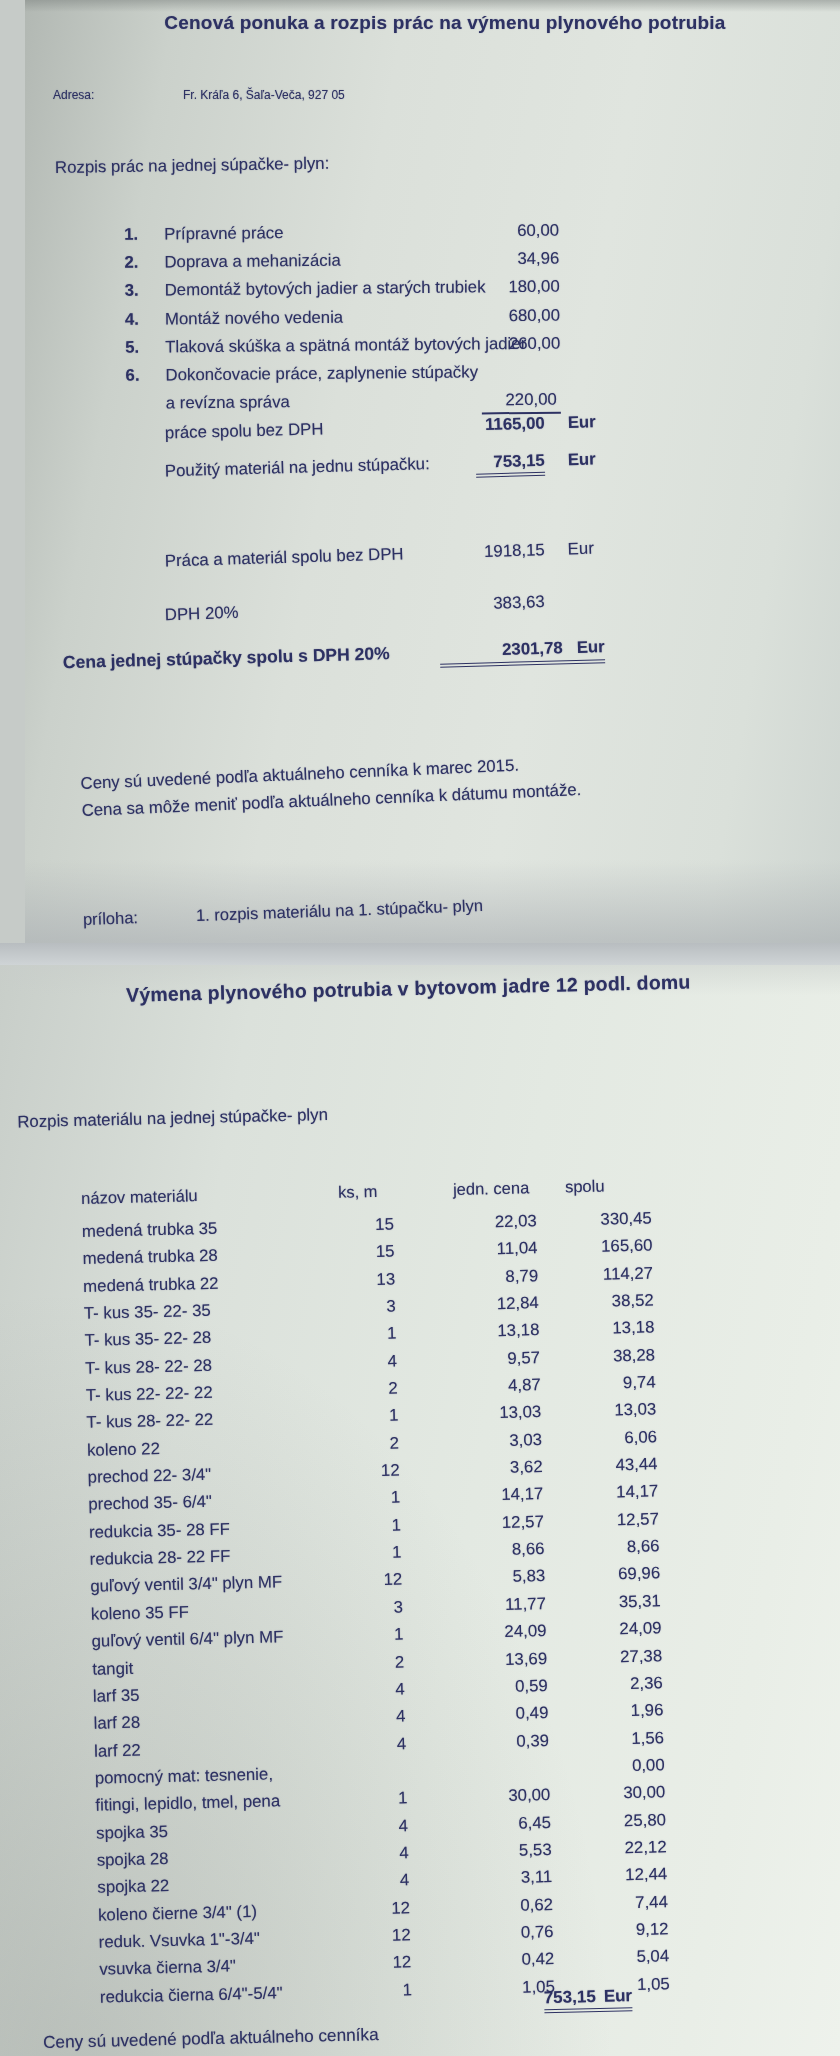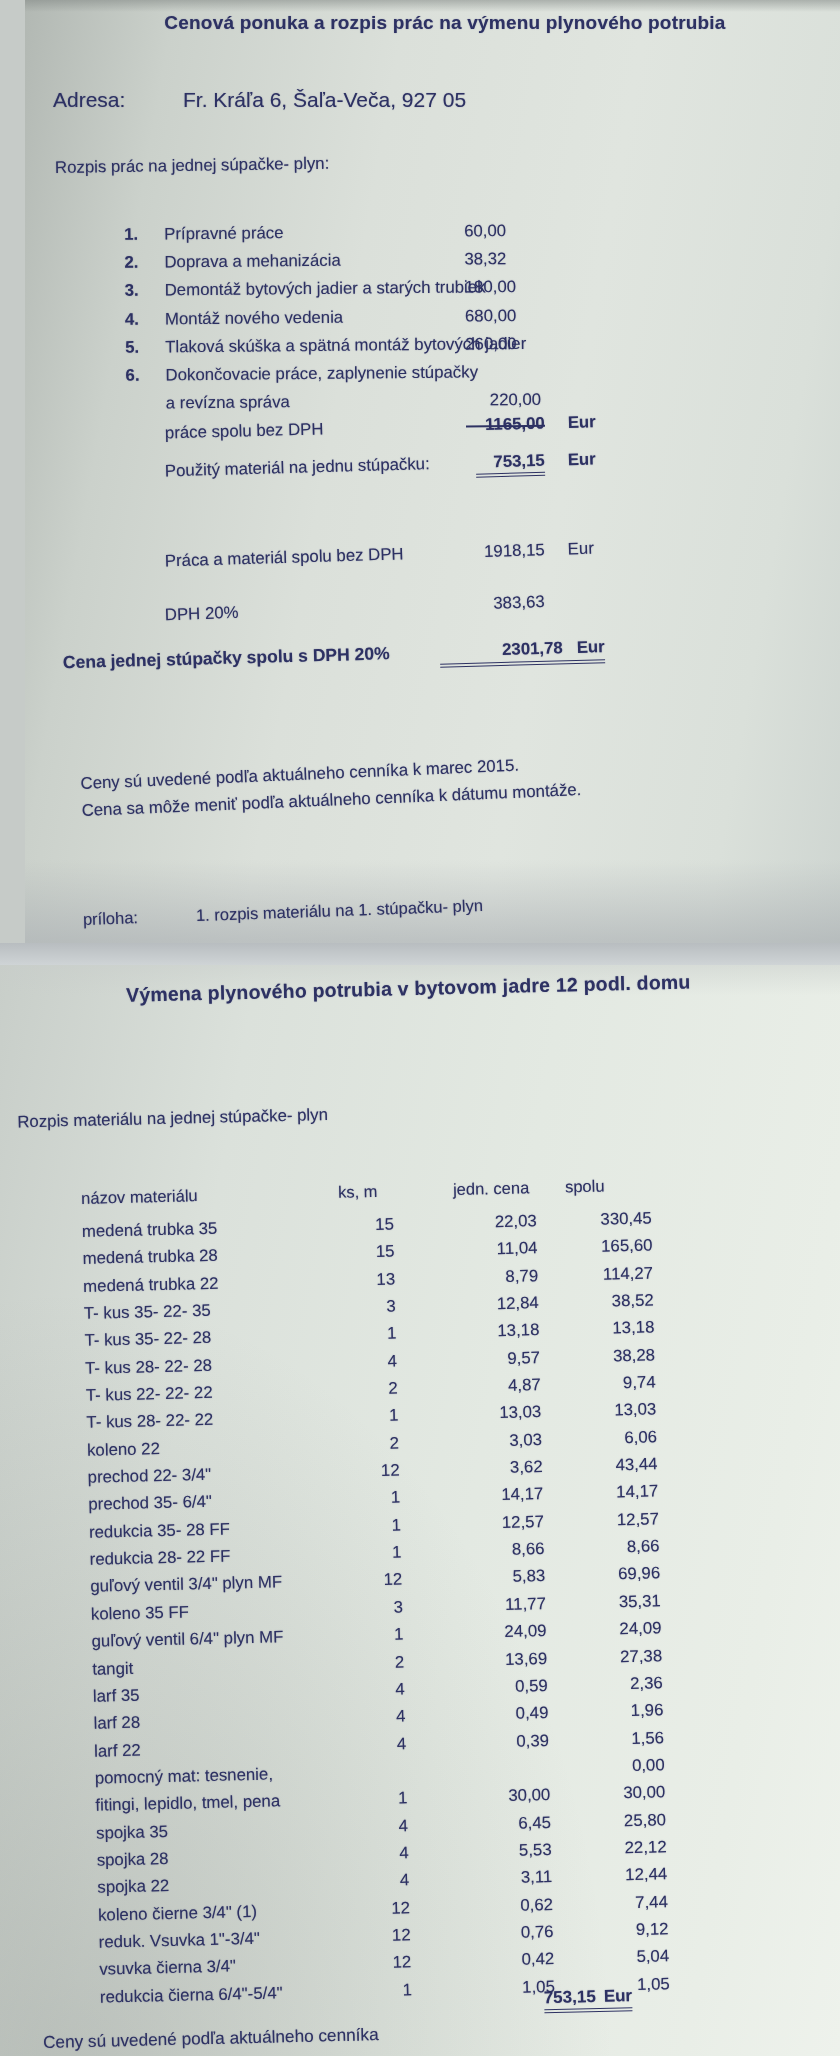--- a/index.html
+++ b/index.html
@@ -26,31 +26,31 @@
   #photo2{
     top:965px;height:1091px;
     background:
       radial-gradient(ellipse at 8% 102%, rgba(108,114,110,.30), rgba(108,114,110,0) 50%),
       linear-gradient(to bottom, rgba(200,205,202,.5) 0px, rgba(200,205,202,0) 30px),
       linear-gradient(100deg,#c8cec9 0%,#dbe1db 25%,#e3e9e2 55%,#e9eee7 85%,#eef2ec 100%);
   }
   
   .title1{position:absolute;top:9px;left:0;width:840px;text-align:center;
           font-size:19px;font-weight:bold;line-height:27px;letter-spacing:.2px;}
-  .addr{position:absolute;top:88px;left:28px;font-size:21px;}
+  .addr{position:absolute;top:88px;left:28px;font-size:12px;}
   .addr-label{display:inline-block;width:130px;}
   .works-heading{position:absolute;top:158px;left:30px;font-size:16.8px;
                  transform:rotate(-.9deg);transform-origin:0 50%;}
   .work-list{position:absolute;top:225px;left:0;width:560px;
              transform:rotate(-.55deg);transform-origin:80px 50%;}
   .work-row{position:relative;height:28.2px;font-size:16.8px;}
   .w-num{position:absolute;left:100px;font-weight:bold;}
   .w-label{position:absolute;left:140px;white-space:nowrap;}
-  .w-price{position:absolute;left:440px;width:95px;}
-  .u-line{border-bottom:2px solid #2e3263;padding:0 4px 16px 24px;}
+  .w-price{position:absolute;left:440px;width:95px;text-align:right;}
+  .u-line{border-bottom:2px solid #2e3263;padding:0 4px 3px 24px;}
   .trow{position:absolute;left:0;width:660px;height:26px;font-size:16.8px;transform-origin:120px 50%;}
   .t-label{position:absolute;left:140px;white-space:nowrap;}
   .t-value{position:absolute;left:415px;width:105px;text-align:right;}
   .t-eur{position:absolute;left:543px;}
   #trow-0{top:424px;transform:rotate(-1.5deg);}
   #trow-0 .t-value,#trow-0 .t-eur{font-weight:bold;}
   #trow-1{top:462px;transform:rotate(-1.6deg);}
   #trow-1 .t-value,#trow-1 .t-eur{font-weight:bold;}
   #trow-2{top:552px;transform:rotate(-1.7deg);}
   #trow-3{top:606px;transform:rotate(-2deg);}
@@ -105,21 +105,21 @@
 
     <div class="work-list">
       <div class="work-row">
         <span class="w-num">1.</span>
         <span class="w-label">Prípravné práce</span>
         <span class="w-price">60,00</span>
       </div>
       <div class="work-row">
         <span class="w-num">2.</span>
         <span class="w-label">Doprava a mehanizácia</span>
-        <span class="w-price">38,32</span>
+        <span class="w-price">34,96</span>
       </div>
       <div class="work-row">
         <span class="w-num">3.</span>
         <span class="w-label">Demontáž bytových jadier a starých trubiek</span>
         <span class="w-price">180,00</span>
       </div>
       <div class="work-row">
         <span class="w-num">4.</span>
         <span class="w-label">Montáž nového vedenia</span>
         <span class="w-price">680,00</span>

